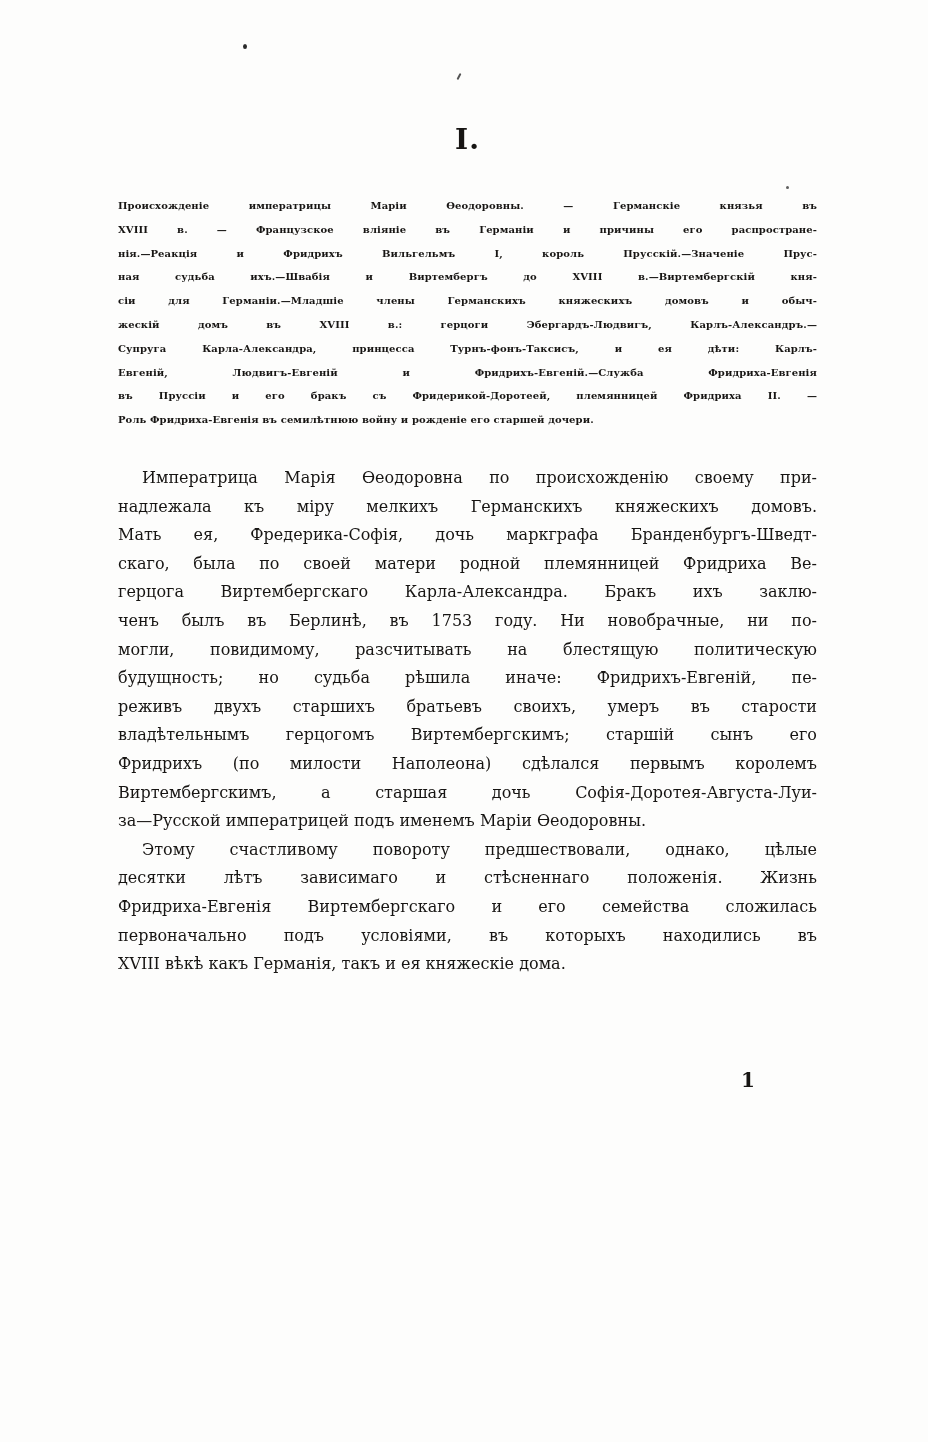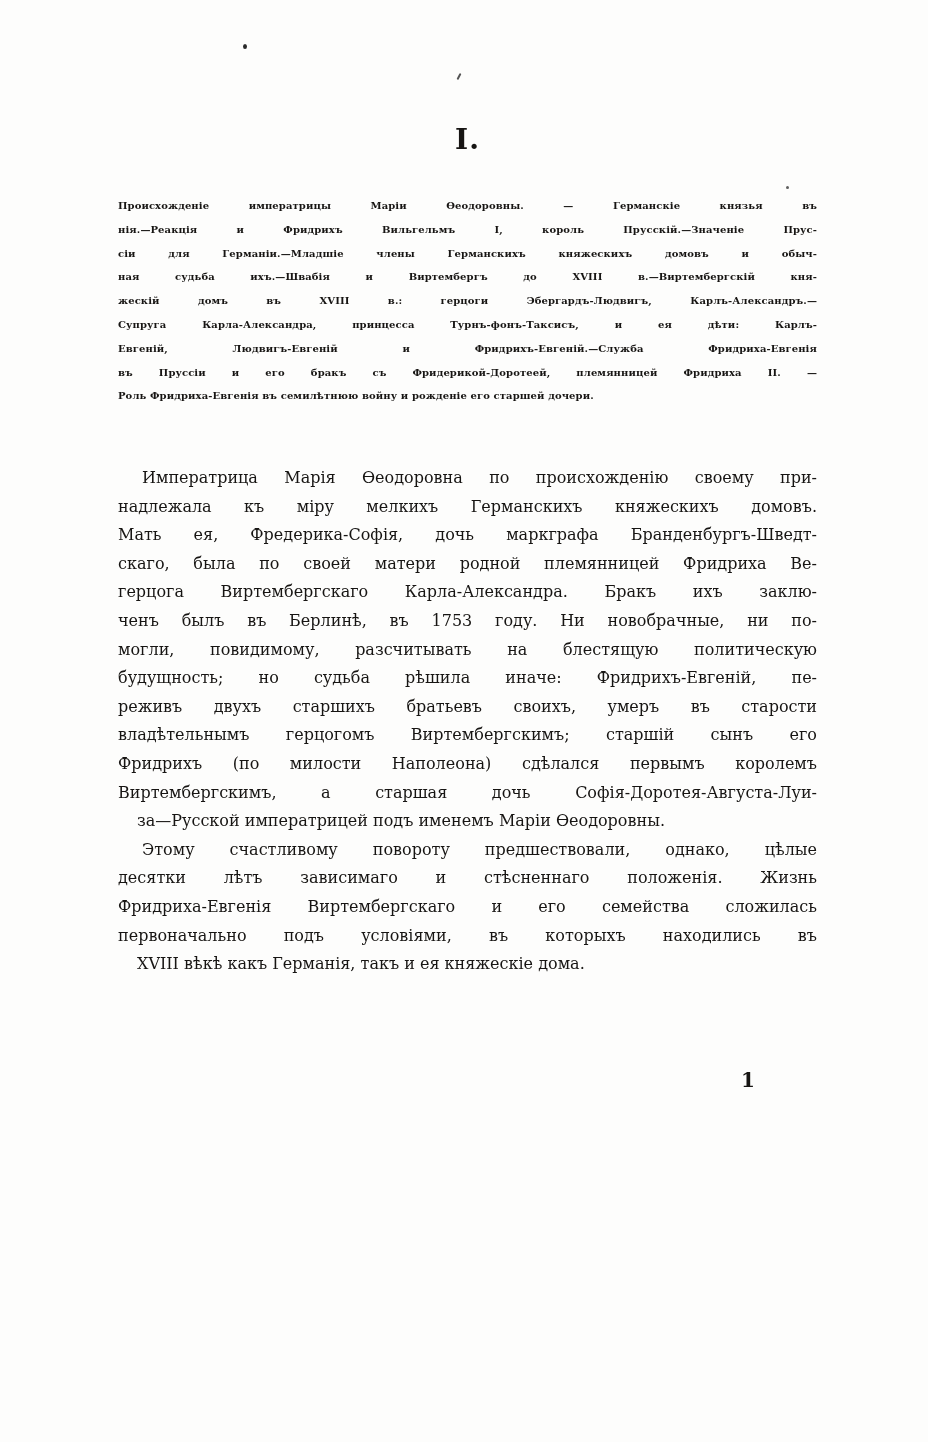--- a/index.html
+++ b/index.html
@@ -42,21 +42,21 @@
     position: absolute;
     top: 464px; left: 118px; width: 699px;
     font-size: 16px;
   }
   .para { margin: 0; padding: 0; }
   .b-line {
     height: 28.6px; line-height: 28.6px;
     text-align: justify;
     text-align-last: justify;
   }
-  .b-line.end { text-align-last: left; margin-left: 19px; }
+  .b-line.end { text-align-last: left; }
   .b-line.indent { text-indent: 24px; }
   .pageno {
     position: absolute;
     top: 1068px; left: 733px;
     width: 30px;
     font-size: 20px;
     font-weight: 700;
     text-align: center;
   }
   
@@ -71,23 +71,24 @@
 <div class="page">
 
   <span class="speck speck-1"></span>
   <span class="speck speck-2"></span>
   <span class="speck speck-3"></span>
 
   <div class="chapter">I.</div>
 
   <div class="summary">
     <div class="s-line">Происхожденіе императрицы Маріи Ѳеодоровны. — Германскіе князья въ</div>
+    <div class="s-line">XVIII в. — Французское вліяніе въ Германіи и причины его распростране-</div>
     <div class="s-line">нія.—Реакція и Фридрихъ Вильгельмъ I, король Прусскій.—Значеніе Прус-</div>
+    <div class="s-line">ная судьба ихъ.—Швабія и Виртембергъ до XVIII в.—Виртембергскій кня-</div>
     <div class="s-line">сіи для Германіи.—Младшіе члены Германскихъ княжескихъ домовъ и обыч-</div>
-    <div class="s-line">ная судьба ихъ.—Швабія и Виртембергъ до XVIII в.—Виртембергскій кня-</div>
     <div class="s-line">жескій домъ въ XVIII в.: герцоги Эбергардъ-Людвигъ, Карлъ-Александръ.—</div>
     <div class="s-line">Супруга Карла-Александра, принцесса Турнъ-фонъ-Таксисъ, и ея дѣти: Карлъ-</div>
     <div class="s-line">Евгеній, Людвигъ-Евгеній и Фридрихъ-Евгеній.—Служба Фридриха-Евгенія</div>
     <div class="s-line">въ Пруссіи и его бракъ съ Фридерикой-Доротеей, племянницей Фридриха II. —</div>
     <div class="s-line end">Роль Фридриха-Евгенія въ семилѣтнюю войну и рожденіе его старшей дочери.</div>
   </div>
 
   <div class="bodytext">
 
     <div class="para">

